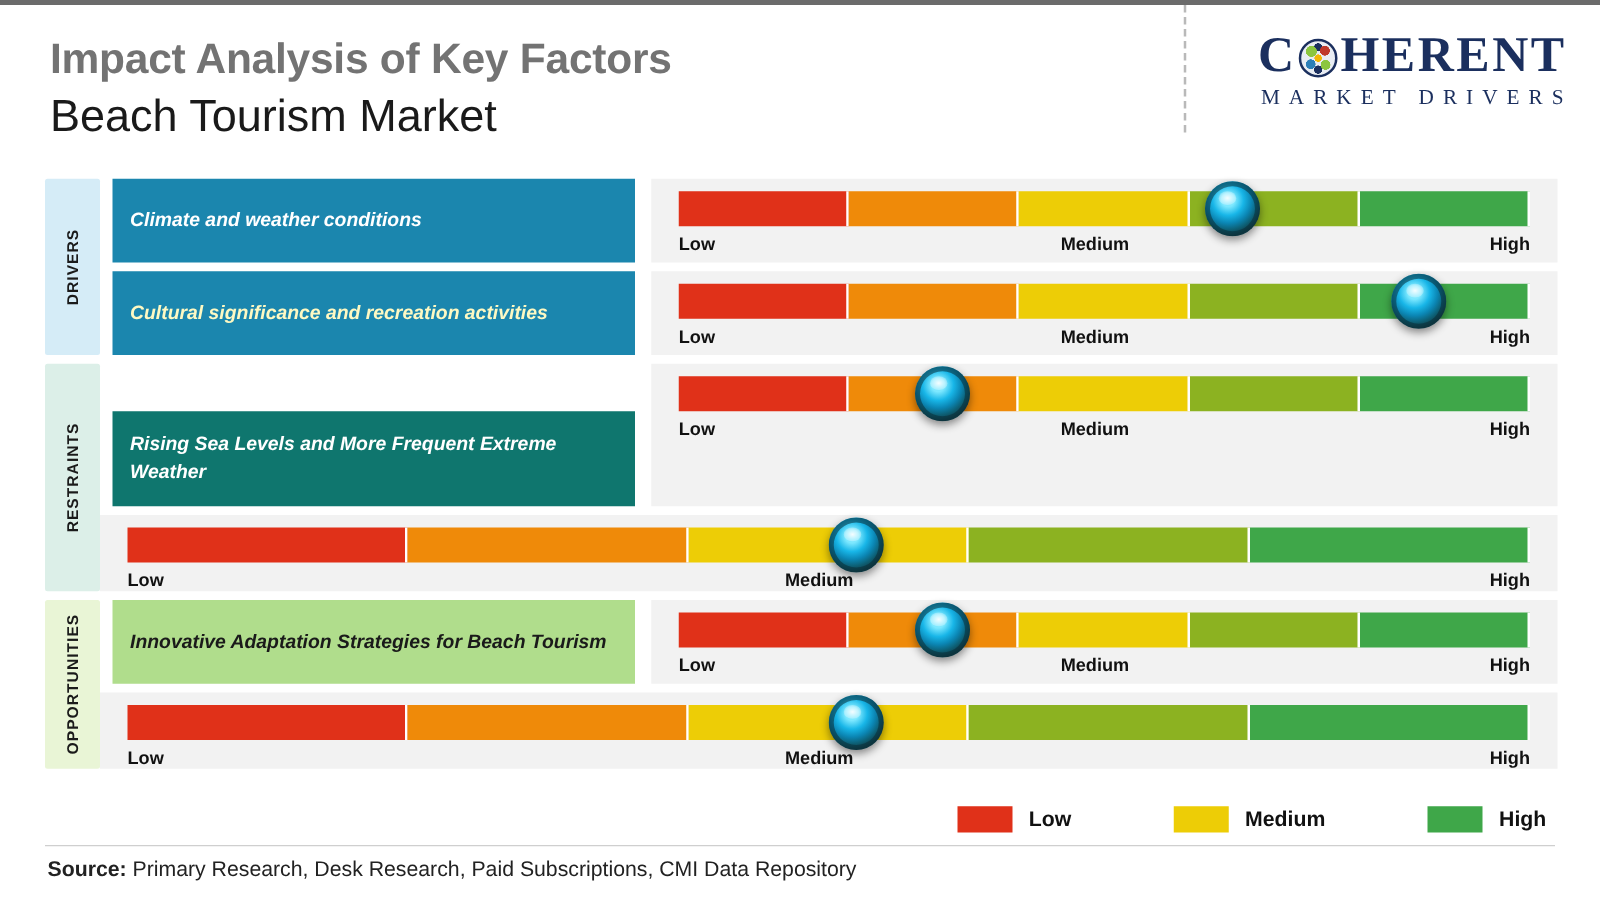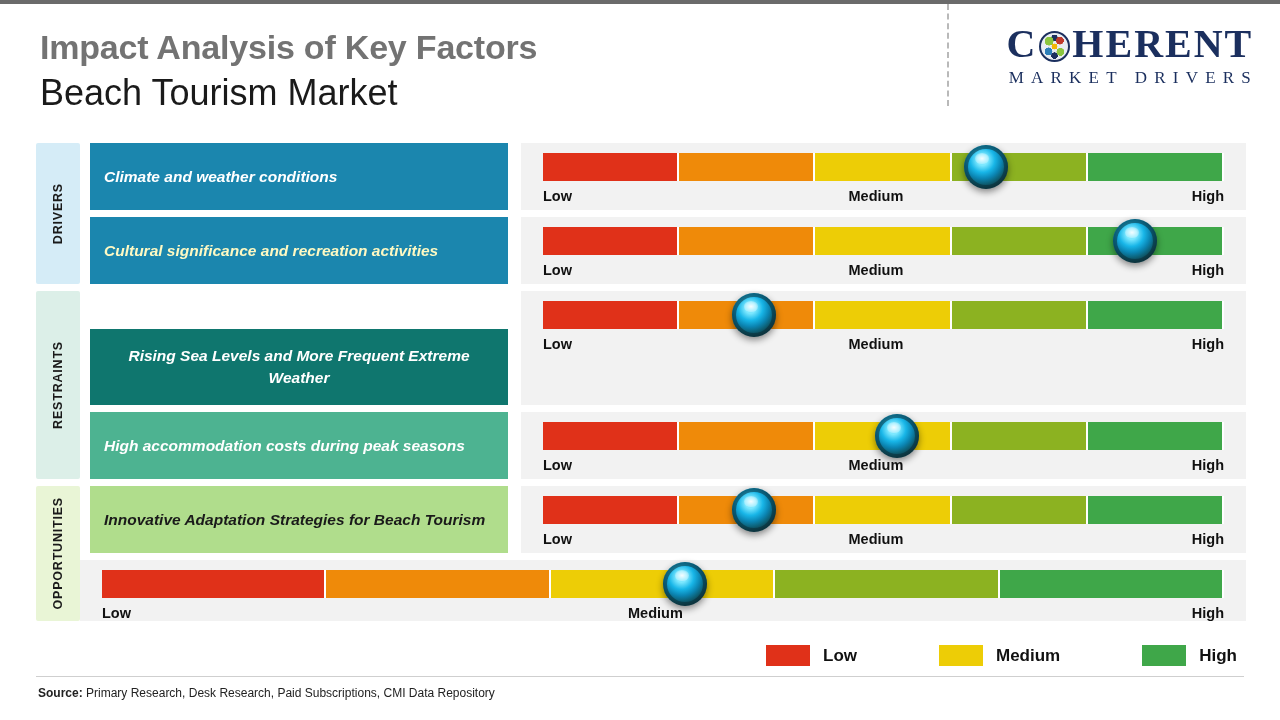--- a/index.html
+++ b/index.html
@@ -82,21 +82,20 @@
   .cat-rows { flex: 1; display: flex; flex-direction: column; gap: 7px; }
   .factor-row { display: flex; align-items: stretch; }
 
   .factor-box {
     width: 418px; flex: 0 0 418px;
     margin-left: 10px; margin-right: 13px;
     display: flex; align-items: center;
     padding: 16px 14px;
     font-size: 15.5px; font-weight: bold; font-style: italic;
     line-height: 1.42;
-    text-align: center;
   }
 
   
   .gauge-wrap {
     flex: 1; background: #f2f2f2;
     position: relative; padding: 10px 22px 0 22px;
   }
   .gauge-bar { display: flex; height: 28px; position: relative; }
   .seg { flex: 1; border-right: 2px solid #ffffff; }
   .seg:last-child { border-right: none; }
@@ -129,21 +128,21 @@
   .legend-swatch { width: 44px; height: 21px; }
   .legend-text { font-size: 17px; font-weight: bold; color: #111; }
 
   
   #footer-rule {
     position: absolute; left: 36px; top: 676px;
     width: 1208px; height: 1px; background: #cfcfcf;
   }
   #source {
     position: absolute; left: 38px; top: 686px;
-    font-size: 12px; color: #222;
+    font-size: 17px; color: #222;
   }
   #source b { font-weight: bold; }
 </style>
 </head>
 <body>
 
 <div id="top-bar"></div>
 <div id="logo-divider"></div>
 
 <div id="header">
@@ -227,23 +226,20 @@
               <div class="marker" title="Low-Medium" style="left: 31%;"></div>
             </div>
             <div class="gauge-labels">
               <span>Low</span>
               <span class="mid">Medium</span>
               <span>High</span>
             </div>
           </div>
         </div>
         <div class="factor-row">
-          <div class="factor-box" style="background: rgb(77, 179, 145); color: rgb(255, 255, 255); min-height: 67px;">
-            <span>High accommodation costs during peak seasons</span>
-          </div>
           <div class="gauge-wrap">
             <div class="gauge-bar">
               <div class="seg" style="background: rgb(224, 49, 25);"></div>
               <div class="seg" style="background: rgb(239, 138, 9);"></div>
               <div class="seg" style="background: rgb(237, 205, 6);"></div>
               <div class="seg" style="background: rgb(140, 178, 33);"></div>
               <div class="seg" style="background: rgb(63, 167, 73);"></div>
               <div class="marker" title="Medium" style="left: 52%;"></div>
             </div>
             <div class="gauge-labels">

